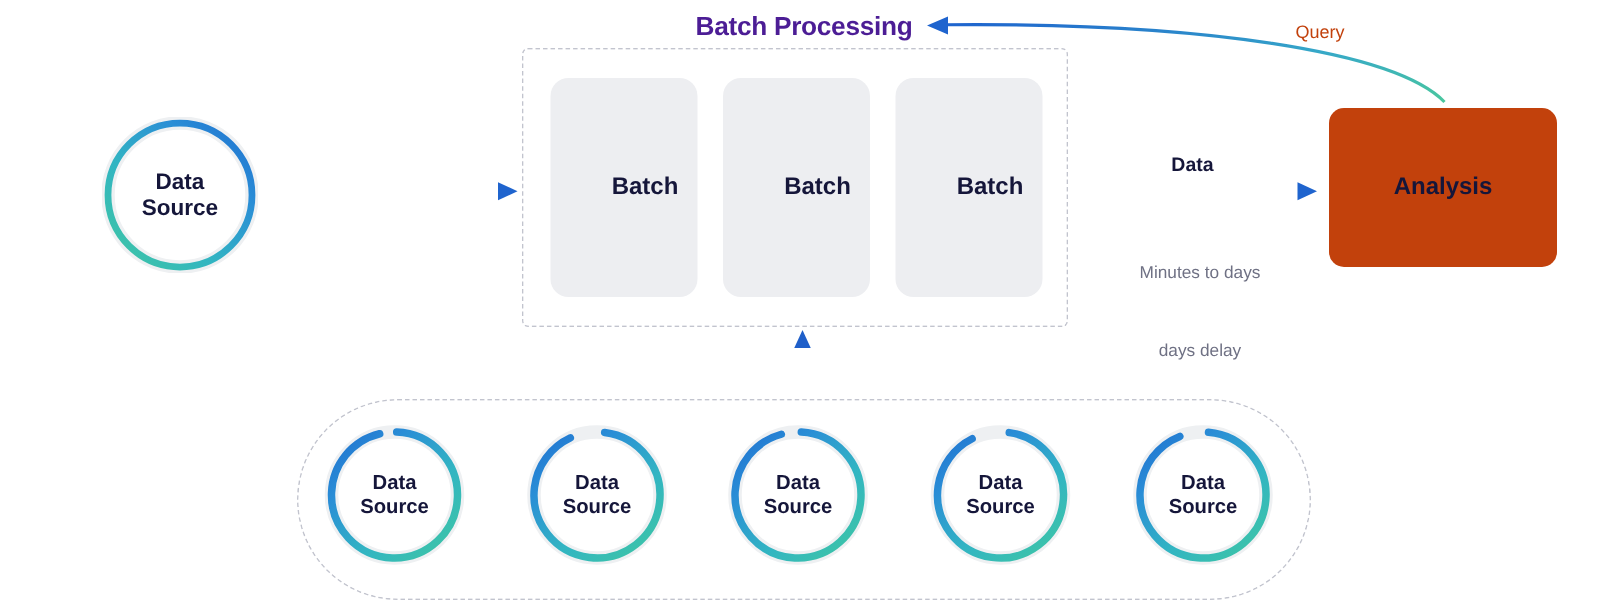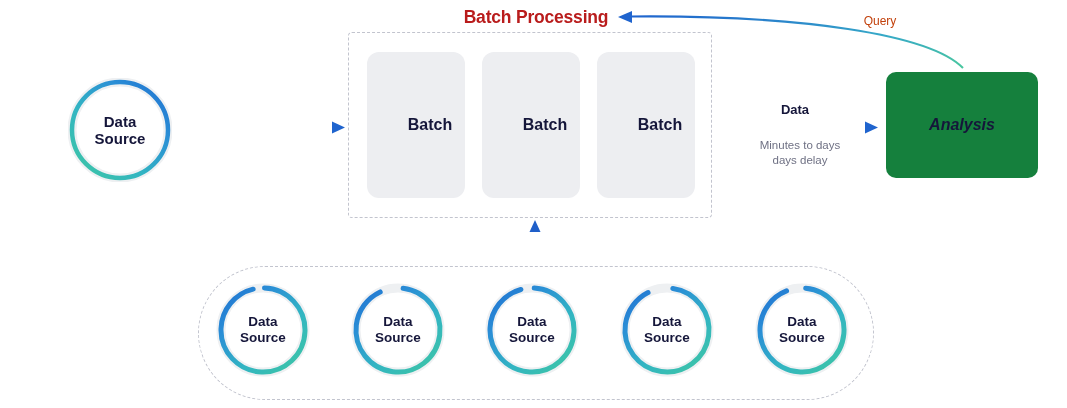--- a/index.html
+++ b/index.html
@@ -11,35 +11,35 @@
   }
   #stage{position:relative;width:1067px;height:408px;}
 
   
   .abs{position:absolute;}
 
   
   .title-batch{
     left:456px;top:7px;width:160px;
     font-size:17.5px;font-weight:bold;letter-spacing:-0.2px;
-    color:#b91c1c;text-align:center;white-space:nowrap;
+    color:#4c1d95;text-align:center;white-space:nowrap;
   }
   .label-query{
     left:845px;top:14px;width:70px;
     font-size:12px;color:#c2410c;text-align:center;white-space:nowrap;
   }
   .label-data{
     left:755px;top:102px;width:80px;
     font-size:13px;font-weight:bold;color:#15163a;text-align:center;white-space:nowrap;
   }
   .label-delay{
     left:735px;top:138px;width:130px;
     font-size:11.5px;line-height:15px;color:#6f7184;text-align:center;
   }
-  .label-delay span{display:block;}
+  .label-delay span{display:block;margin-top:37px;}
 
   
   .dashed-batch{
     left:348px;top:32px;width:364px;height:186px;
     border:1.4px dashed #c2c4ce;border-radius:4px;
     box-sizing:border-box;
   }
   .dashed-sources{
     left:198px;top:266px;width:676px;height:134px;
     border:1.4px dashed #c2c4ce;border-radius:67px;
@@ -66,25 +66,24 @@
     content:"";position:absolute;inset:0;border-radius:12px;background:#edeef1;z-index:-1;
   }
   .batch-box>span{position:relative;z-index:1;}
   #batch-0{left:367px;}
   #batch-1{left:482px;}
   #batch-2{left:597px;}
 
   
   .analysis-box{
     left:886px;top:72px;width:152px;height:106px;
-    border-radius:10px;background:#15803d;
+    border-radius:10px;background:#c2410c;
     display:flex;align-items:center;justify-content:center;
     font-size:16px;font-weight:bold;color:#15163a;
     position:absolute;
-    font-style:italic;
   }
   .analysis-box::before{
     content:"";position:absolute;inset:-2px;border-radius:12px;
     background:linear-gradient(45deg,#1f6fd0 0%,#2a8ed6 40%,#35b6bd 72%,#45c7a6 100%);
     z-index:-2;
   }
   .analysis-box::after{
     content:"";position:absolute;inset:0;border-radius:10px;background:#edeef1;z-index:-1;
   }
   .analysis-box>span{position:relative;z-index:1;}

